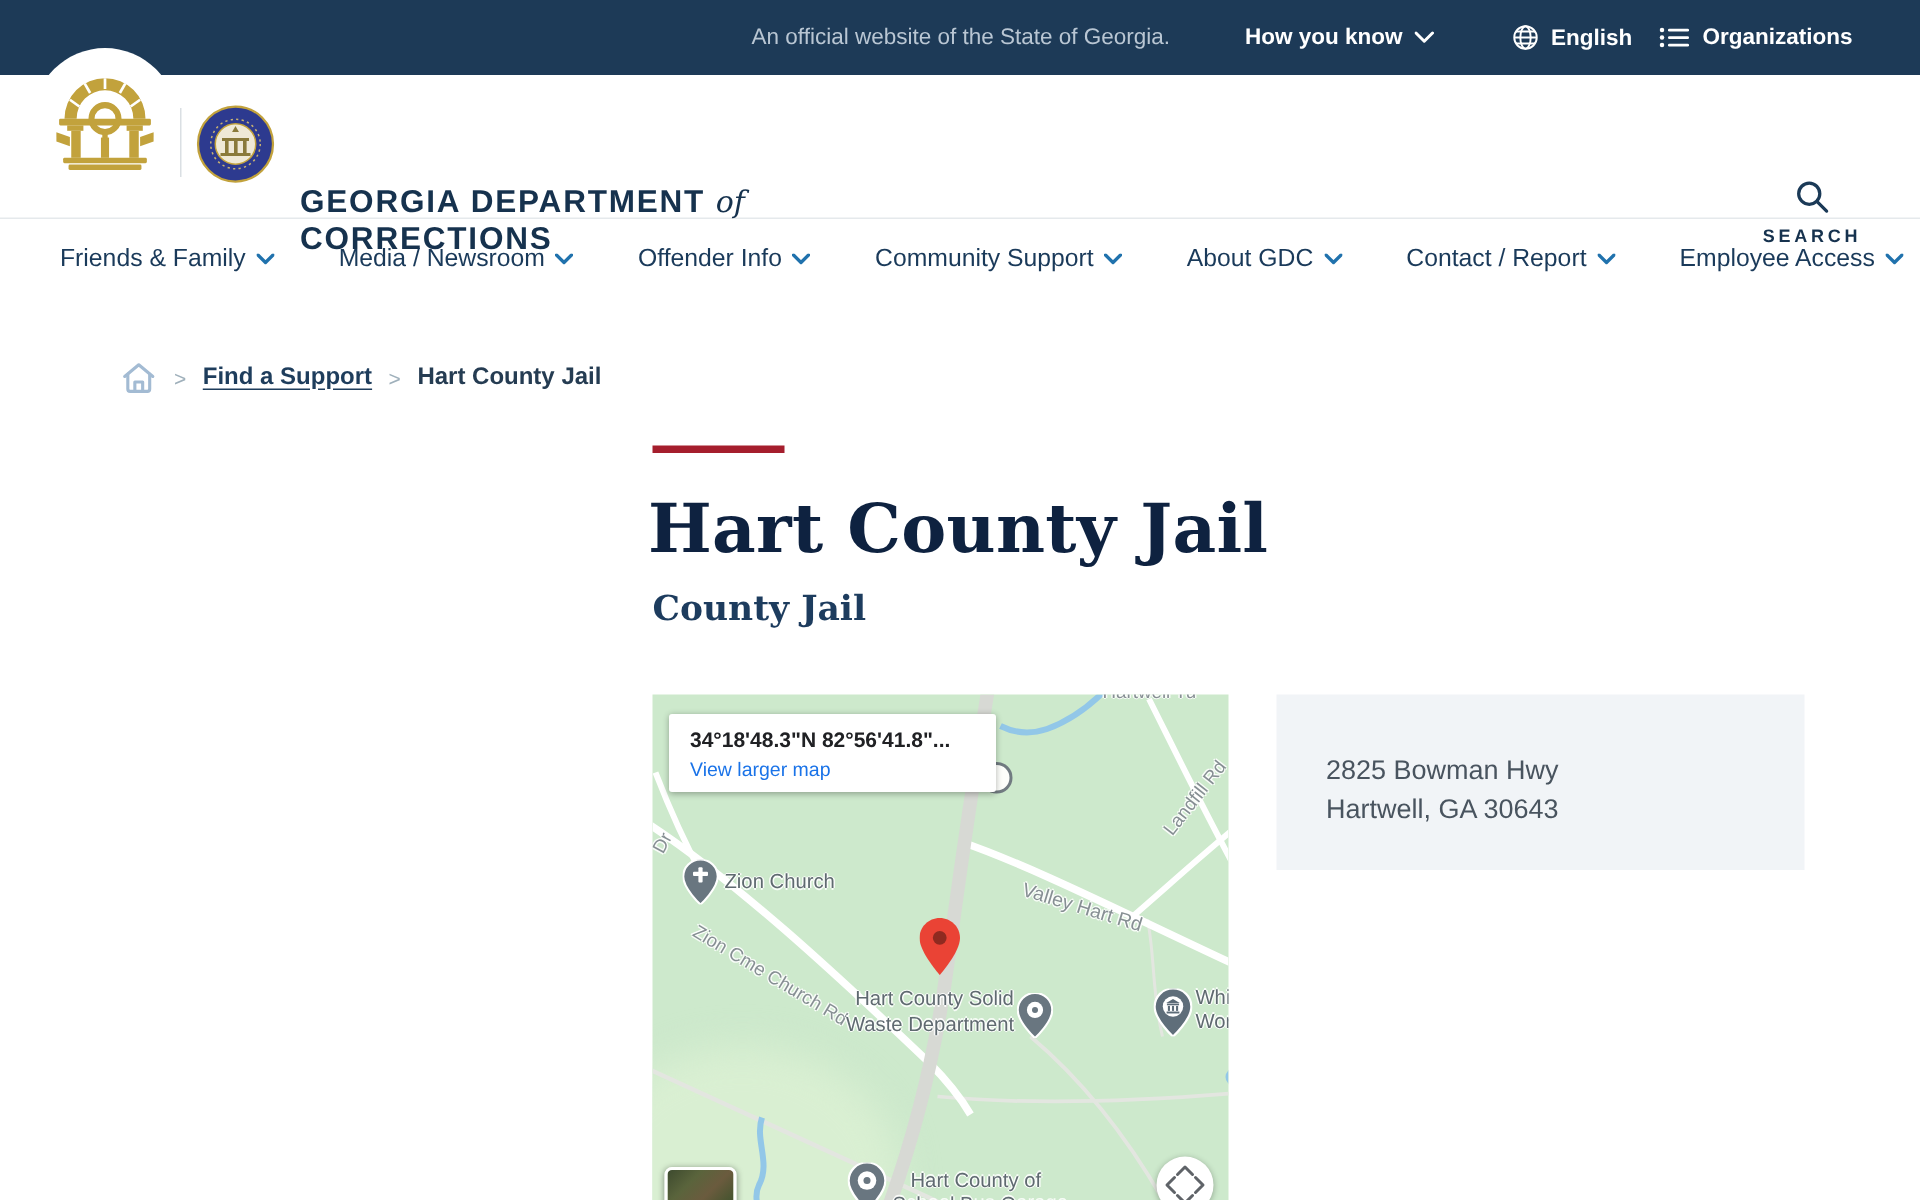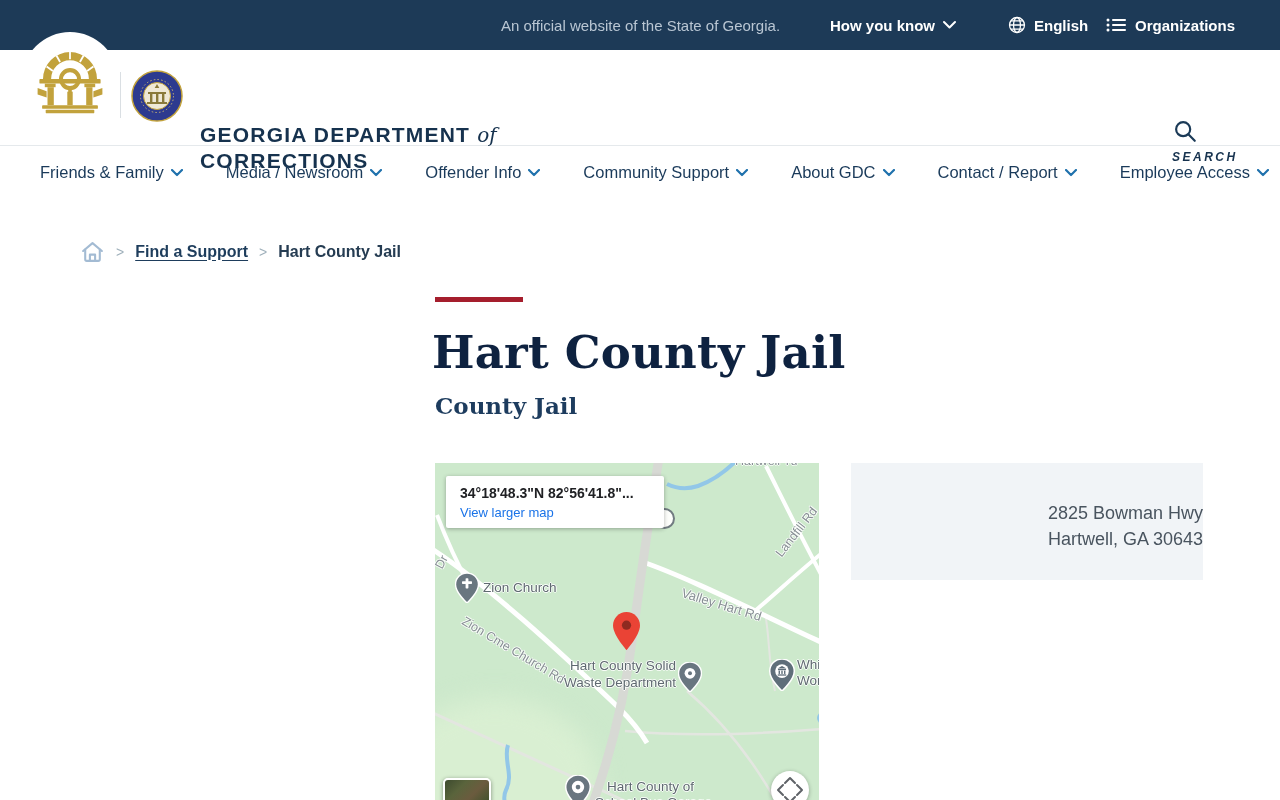--- a/index.html
+++ b/index.html
@@ -15,21 +15,21 @@
   .lang { left:1008px; color:#fff; font-weight:700; font-size:15px; cursor:pointer; }
   .orgs { left:1106px; color:#fff; font-weight:700; font-size:15px; cursor:pointer;justify-content:flex-end; }
 
   
   .site-header { position:absolute; left:0; top:50px; width:1280px; height:96px; background:#fff; border-bottom:1px solid #e5e9ec; }
   .logo-circle { position:absolute; left:22px; top:32px; width:96px; height:96px; border-radius:50%; background:#fff; display:flex; align-items:center; justify-content:center; z-index:5; cursor:pointer; }
   .logo-divider { position:absolute; left:120px; top:72px; width:1px; height:46px; background:#dadfe3; }
   .seal { position:absolute; left:131px; top:70px; width:52px; height:52px; cursor:pointer; }
   .agency { position:absolute; left:200px; top:72px; color:#16324e; font-size:21px; font-weight:700; letter-spacing:1.2px; line-height:25px; cursor:pointer; }
   .agency .of { font-family:"DejaVu Serif",serif; font-style:italic; font-weight:500; letter-spacing:0; font-size:20px; }
-  .search-block { position:absolute; right:36px; top:68px; width:72px; text-align:left; color:#16324e; cursor:pointer; background:none; border:none; font-family:inherit;font-style:italic; }
+  .search-block { position:absolute; right:36px; top:68px; width:72px; text-align:center; color:#16324e; cursor:pointer; background:none; border:none; font-family:inherit; }
   .search-block .label { font-size:12px; font-weight:700; letter-spacing:2.5px; margin-top:3px; color:#16324e; }
 
   
   .main-nav { position:absolute; left:40px; top:163px; display:flex; gap:43px; }
   .nav-item { display:flex; align-items:center; gap:7px; font-size:16.5px; color:#1a3a5a; font-weight:500; cursor:pointer; white-space:nowrap; }
 
   
   .breadcrumb { position:absolute; left:80px; top:240px; display:flex; align-items:center; gap:11px; }
   .bc-sep { color:#9fb0bb; font-size:14px; }
   .bc-link { font-size:16px; font-weight:700; color:#1e3d5c; text-decoration:underline; text-underline-offset:3px; cursor:pointer; }
@@ -50,21 +50,21 @@
   .info-card { position:absolute; left:11px; top:13px; width:218px; height:52px; background:#fff; border-radius:2px; box-shadow:0 1px 4px rgba(0,0,0,.3); padding:9px 14px; z-index:6; }
   .info-coords { font-size:14px; font-weight:700; color:#202124; }
   .info-link { font-size:13px; color:#1a73e8; margin-top:4px; cursor:pointer; }
   .shield { position:absolute; left:219px; top:45px; width:21px; height:21px; border:2px solid #717b81; border-radius:50%; background:#fdfefb; z-index:1; }
   .poi { position:absolute; cursor:pointer; z-index:2; }
   .thumb { position:absolute; left:8px; top:315px; width:48px; height:42px; border:2px solid #fff; border-radius:5px; box-shadow:0 1px 4px rgba(0,0,0,.4); z-index:5; cursor:pointer;
     background:linear-gradient(135deg,#3d4a2e 0%,#5a643c 28%,#6b5b3e 52%,#4a5531 74%,#36432a 100%); }
   .pan { position:absolute; left:336px; top:308px; width:38px; height:38px; border-radius:50%; background:#fff; box-shadow:0 1px 4px rgba(0,0,0,.3); z-index:5; cursor:pointer; }
 
   
-  .addr-card { position:absolute; left:851px; top:463px; width:352px; height:117px; background:#f1f4f7; padding:37px 0 0 33px;text-align:right; }
+  .addr-card { position:absolute; left:851px; top:463px; width:352px; height:117px; background:#f1f4f7; padding:37px 0 0 33px; }
   .addr-line { font-size:18px; color:#49545f; line-height:26px; }
 </style>
 </head>
 <body>
 
 <div class="viewport">
 
   <header class="topbar">
     <span class="tb-abs official">An official website of the State of Georgia.</span>
     <button class="tb-abs hyk">

